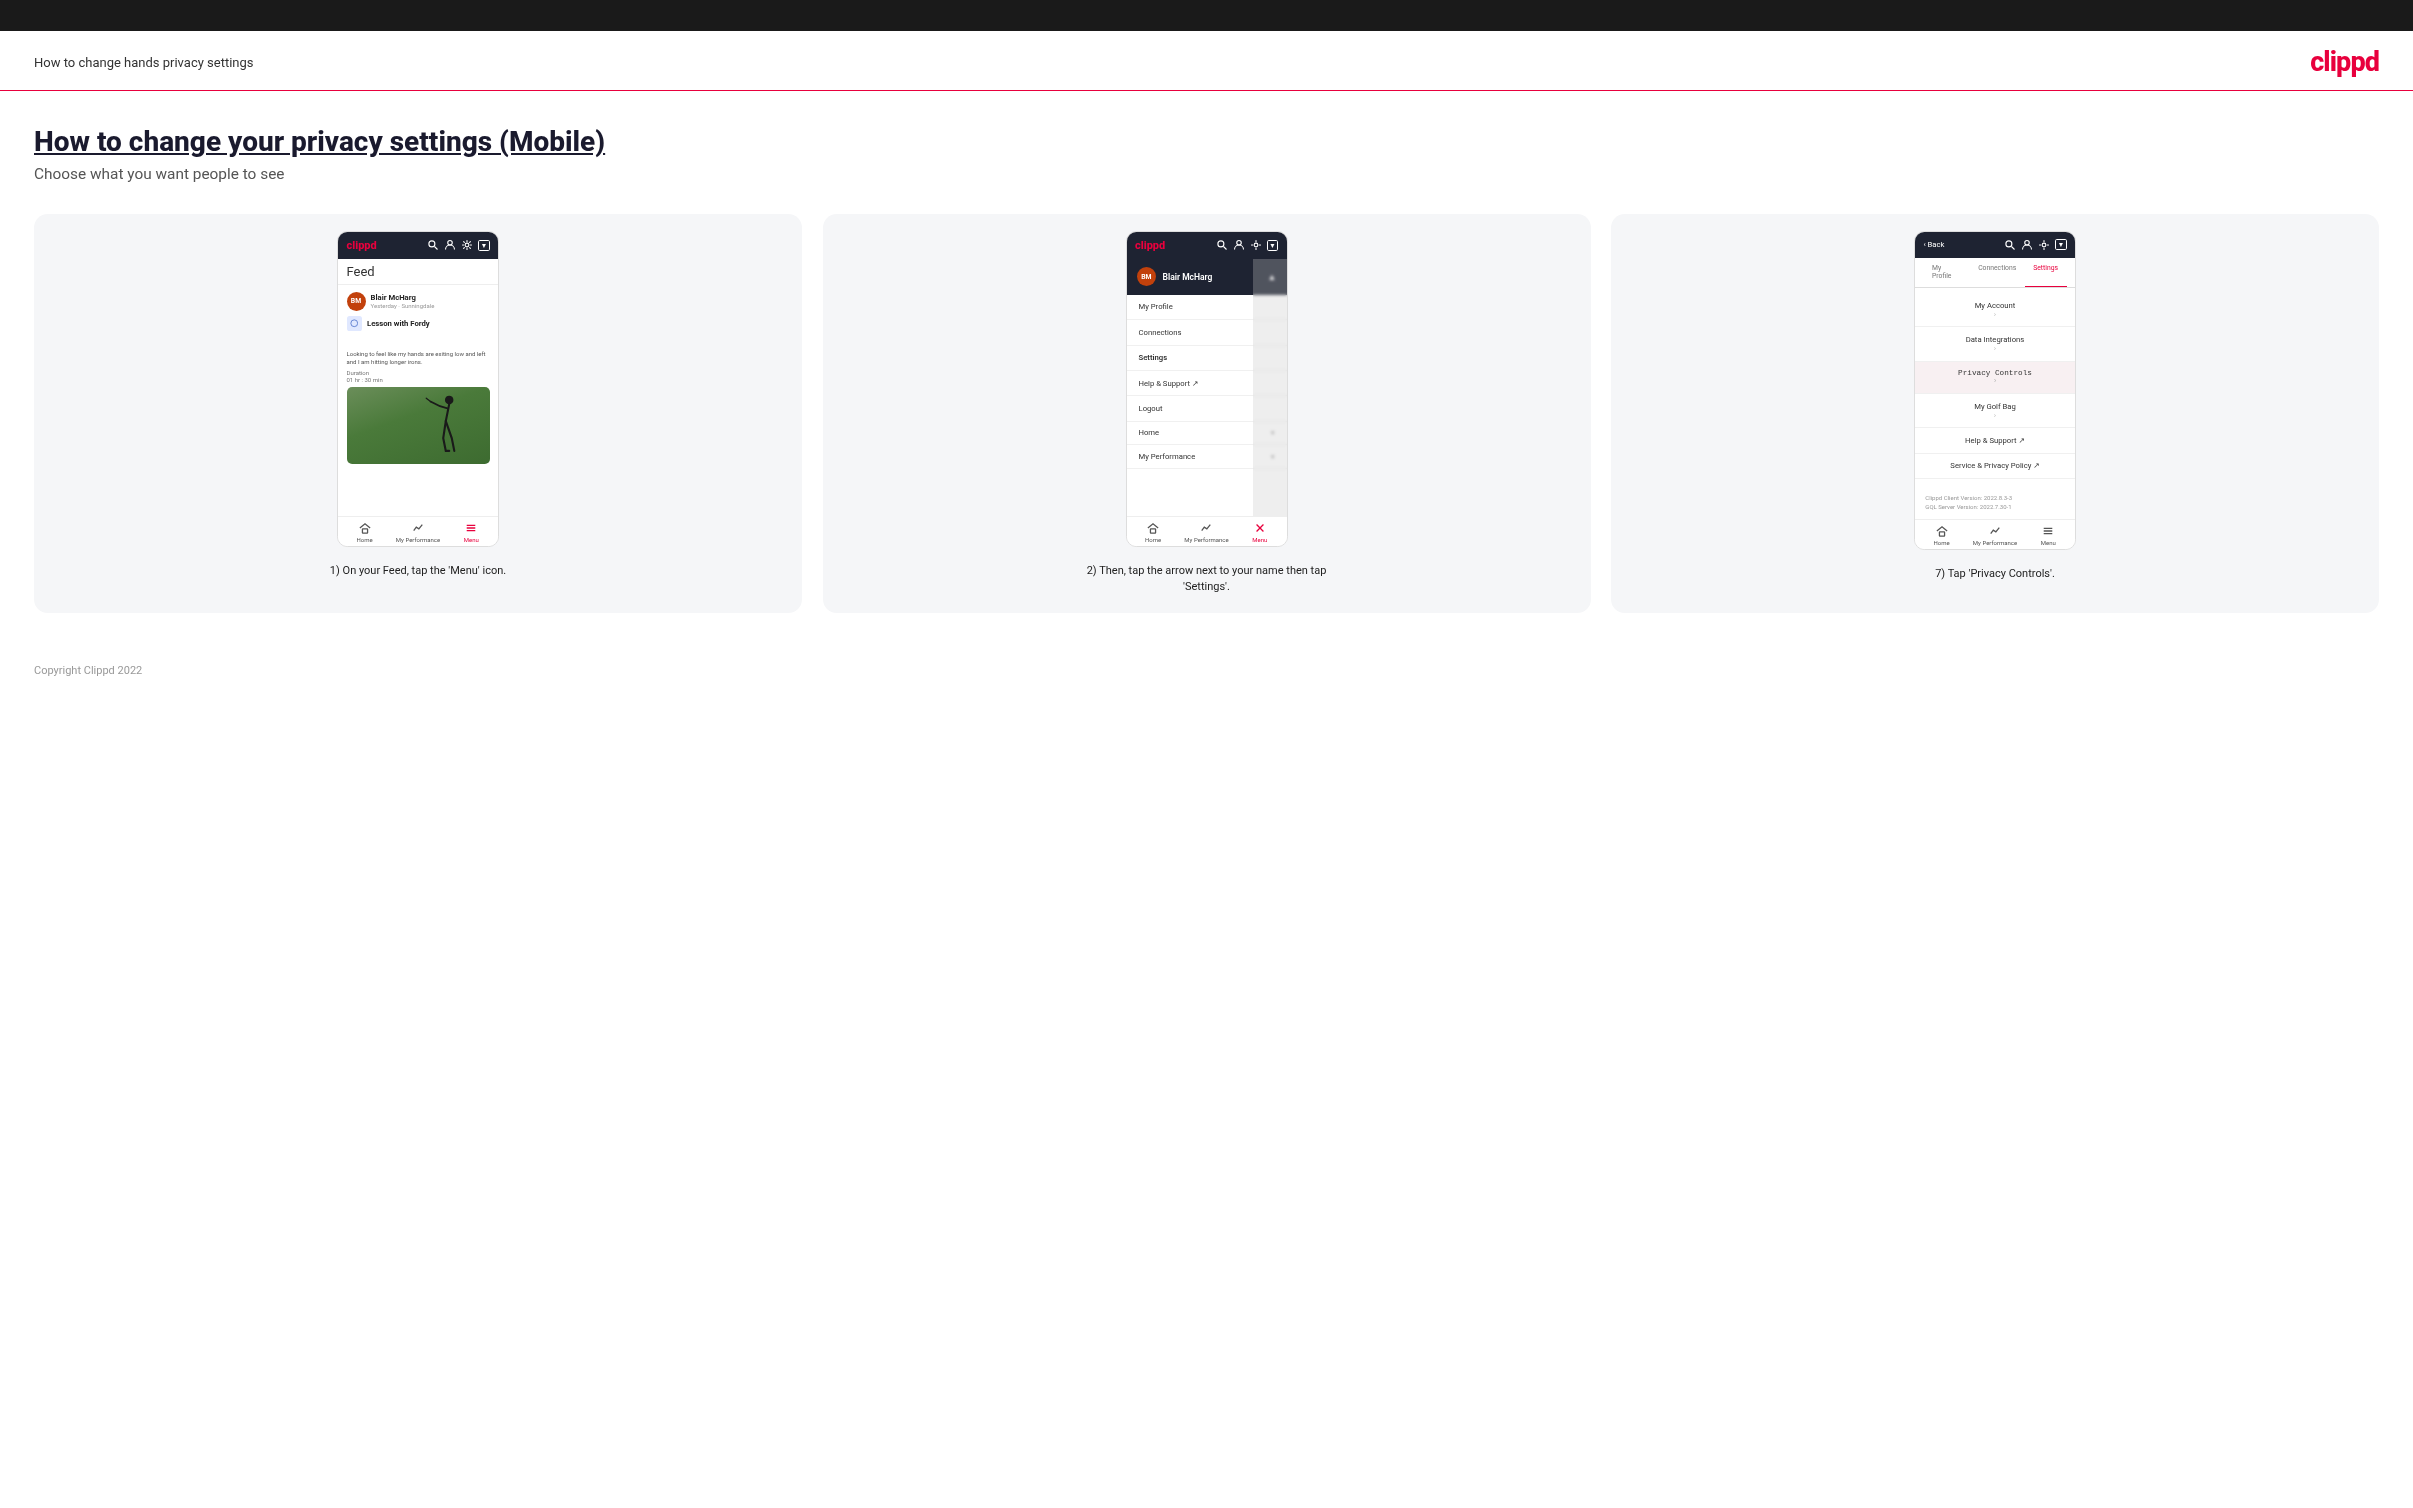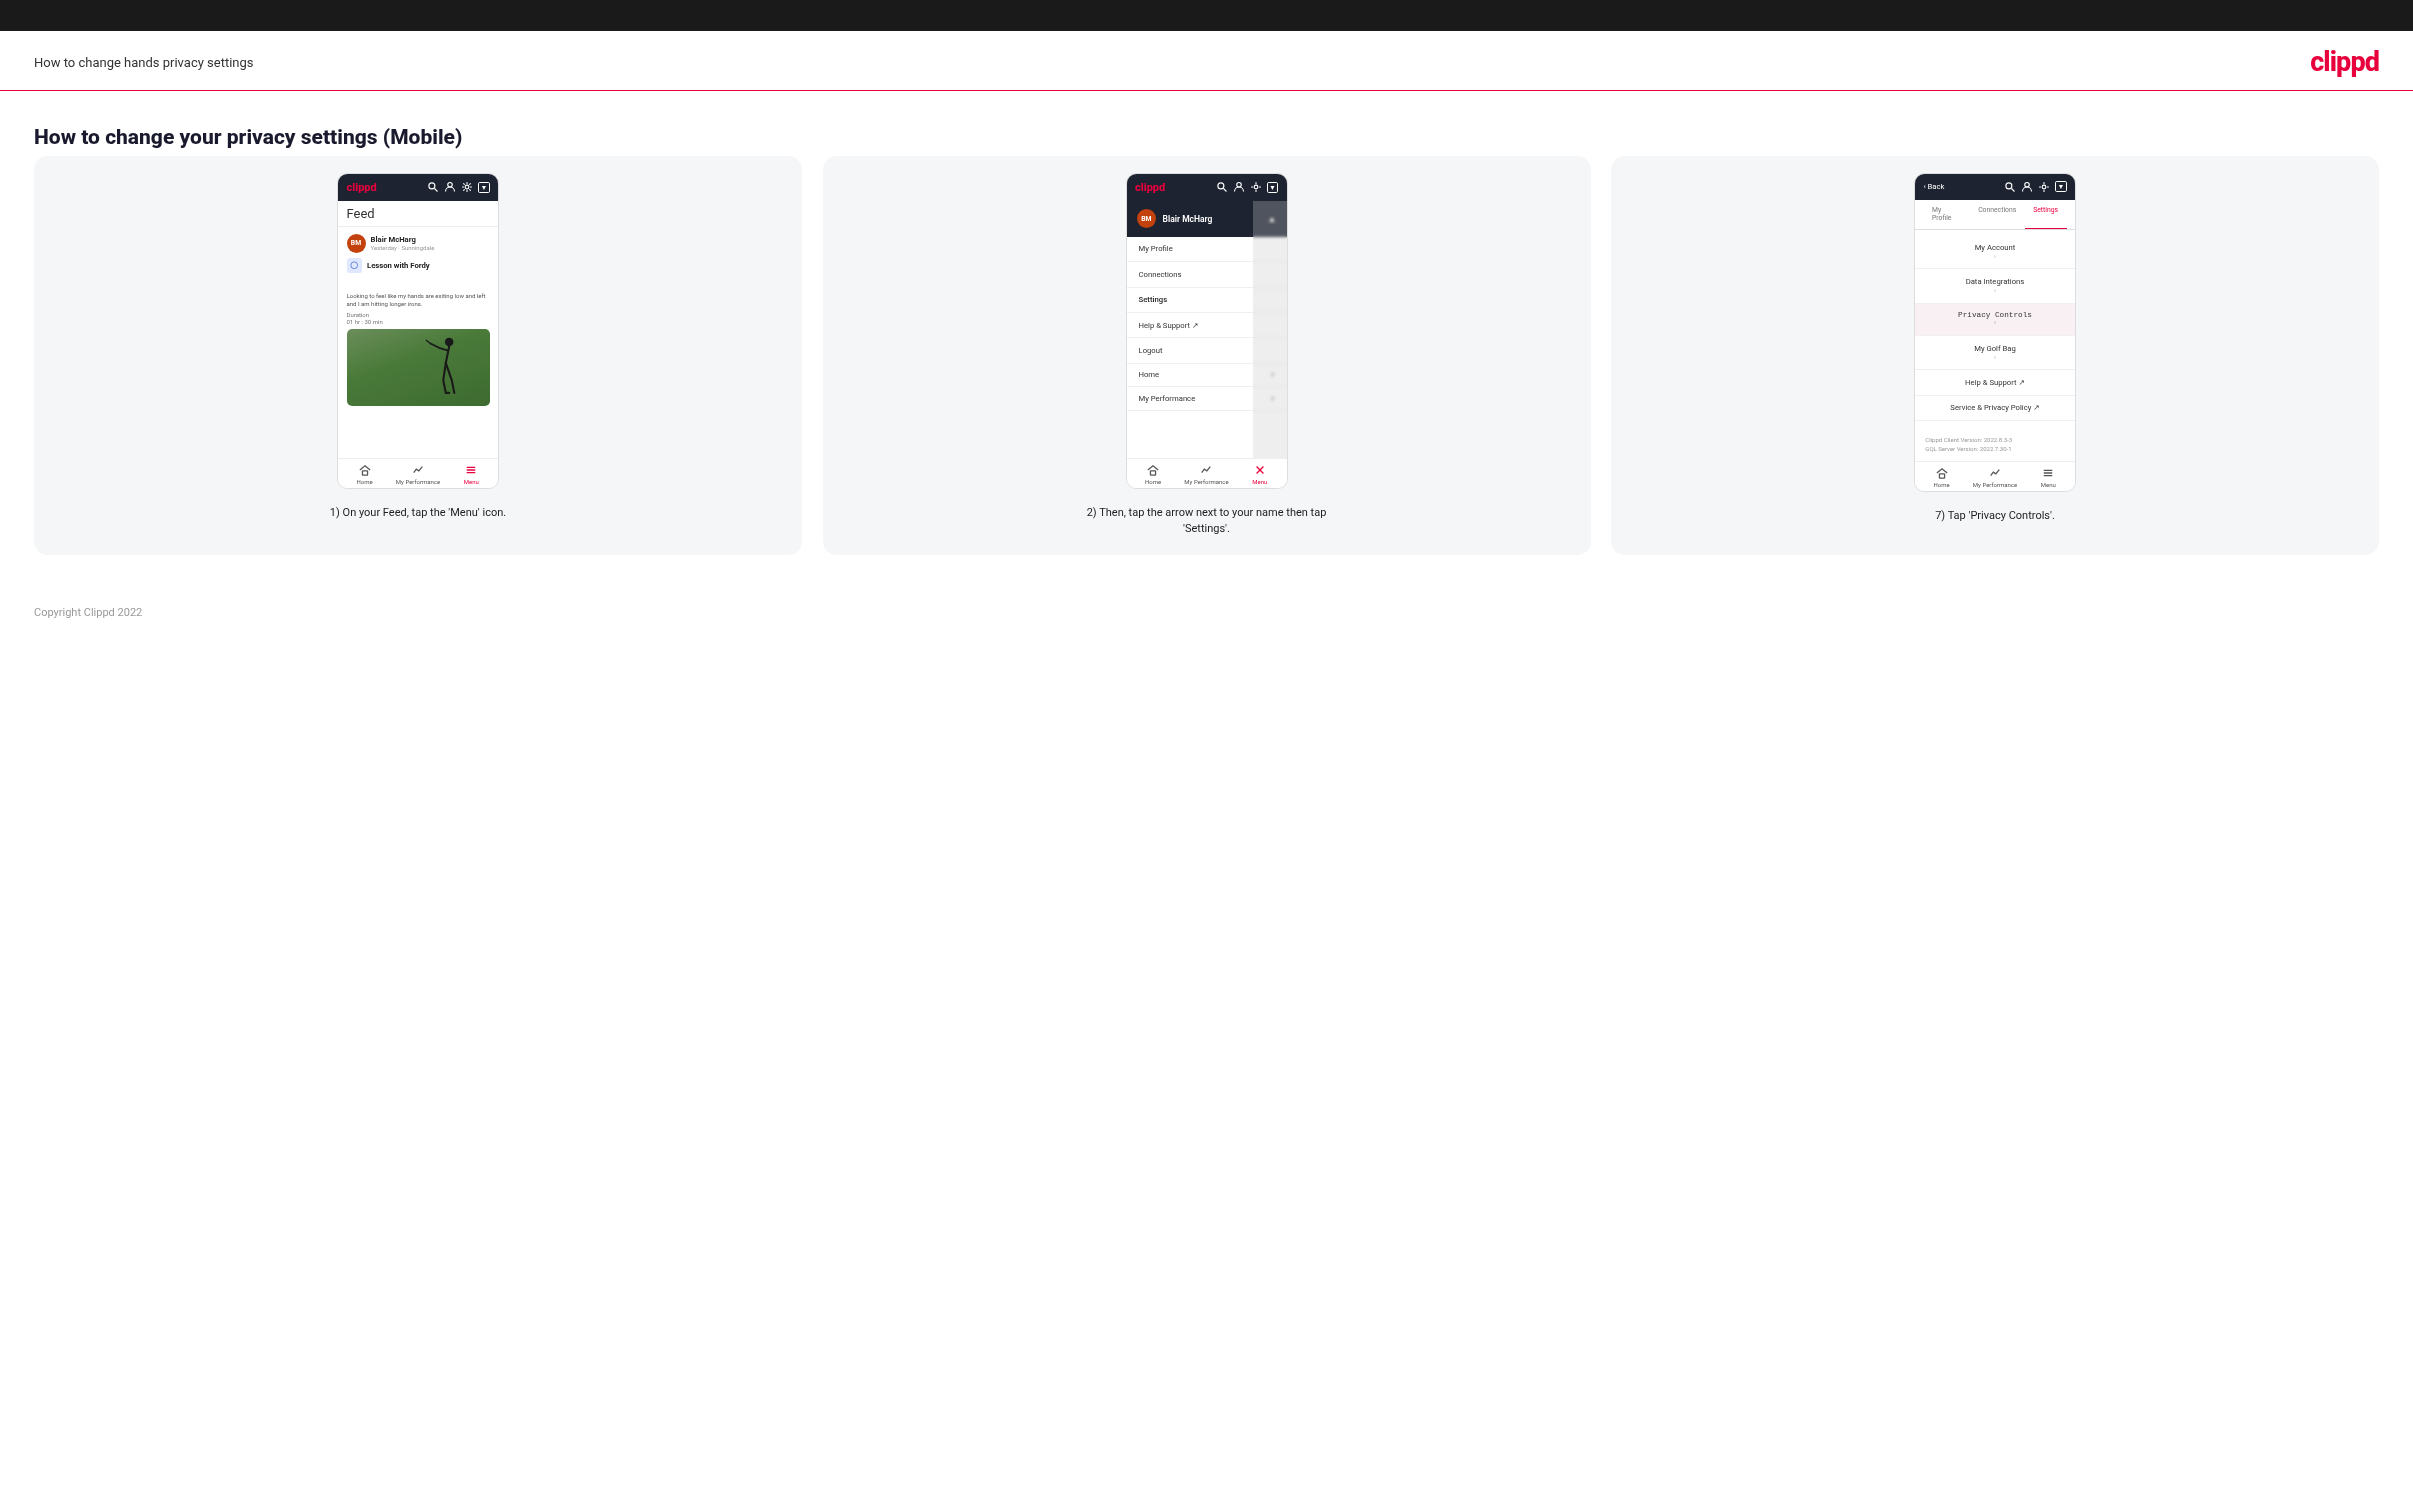--- a/index.html
+++ b/index.html
@@ -34,24 +34,25 @@
       font-weight: 800;
       color: #e8003d;
       letter-spacing: -0.9px;
     }
 
     
     .content {
       padding: 34px 34px 0 34px;
     }
     .page-title {
-      font-size: 21px;
+      font-size: 28px;
       font-weight: 800;
       color: #1a1a2e;
       margin-bottom: 6.8px;
+      text-decoration: underline;
     }
     .page-subtitle {
       font-size: 15.4px;
       color: #555;
       margin-bottom: 31px;
     }
 
     
     .steps-grid {
       display: grid;
@@ -351,20 +352,21 @@
 
 <div class="top-bar"></div>
 
 <div class="header">
   <span class="header-title">How to change hands privacy settings</span>
   <span class="logo">clippd</span>
 </div>
 
 <div class="content">
   <h1 class="page-title">How to change your privacy settings (Mobile)</h1>
+  <p class="page-subtitle">Choose what you want people to see</p>
 
   <div class="steps-grid">
 
     <div class="step-card">
       <div class="phone-mockup">
 
         <div class="phone-nav">
           <span class="phone-logo">clippd</span>
           <div class="phone-nav-icons">
             <svg class="phone-nav-icon" viewBox="0 0 16 16">

